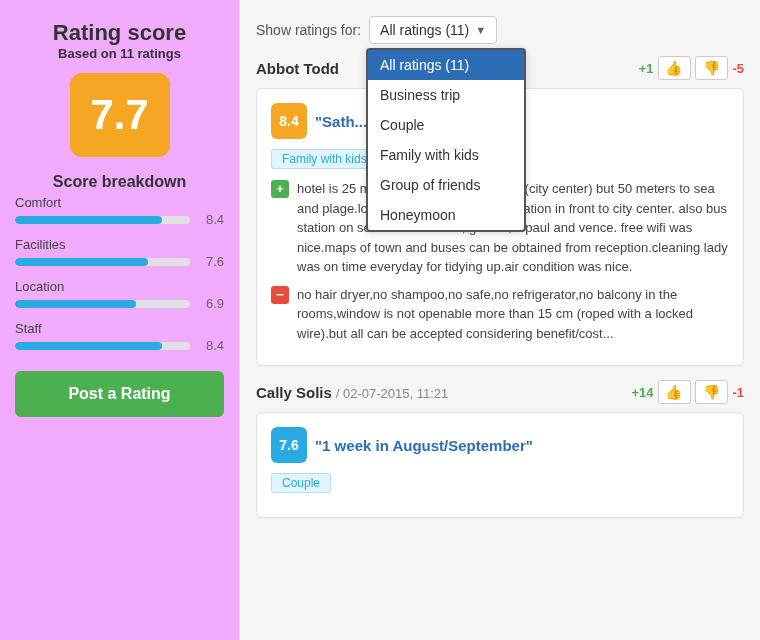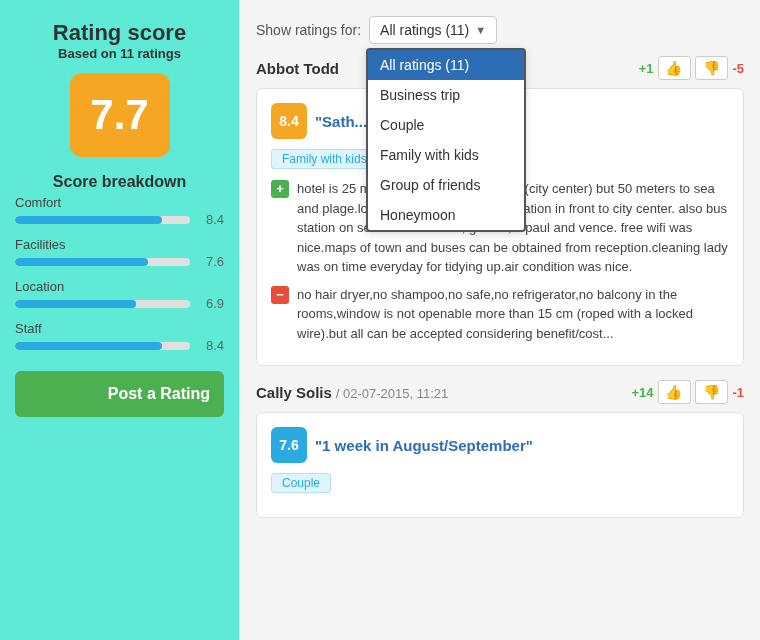--- a/index.html
+++ b/index.html
@@ -4,21 +4,21 @@
   <style>
     * { box-sizing: border-box; margin: 0; padding: 0; }
     body { font-family: Arial, sans-serif; background: #f5f5f5; font-size: 14px; color: #333; width: 760px; height: 640px; overflow: hidden; }
 
     .container { display: flex; width: 760px; height: 640px; }
 
     
     .sidebar {
       width: 240px;
       min-width: 240px;
-      background: #5eead4;
+      background: #f0abfc;
       padding: 20px 15px;
       border-right: 1px solid #ddd;
     }
 
     .rating-score-title {
       font-size: 22px;
       font-weight: bold;
       text-align: center;
       color: #333;
     }
@@ -102,21 +102,21 @@
       width: 100%;
       padding: 14px;
       background: #4caf50;
       color: #fff;
       font-size: 16px;
       font-weight: bold;
       border: none;
       border-radius: 6px;
       cursor: pointer;
       margin-top: 18px;
-      text-align: right;
+      text-align: center;
     }
 
     
     .main {
       flex: 1;
       background: #f5f5f5;
       padding: 16px;
       overflow-y: auto;
       position: relative;
     }

